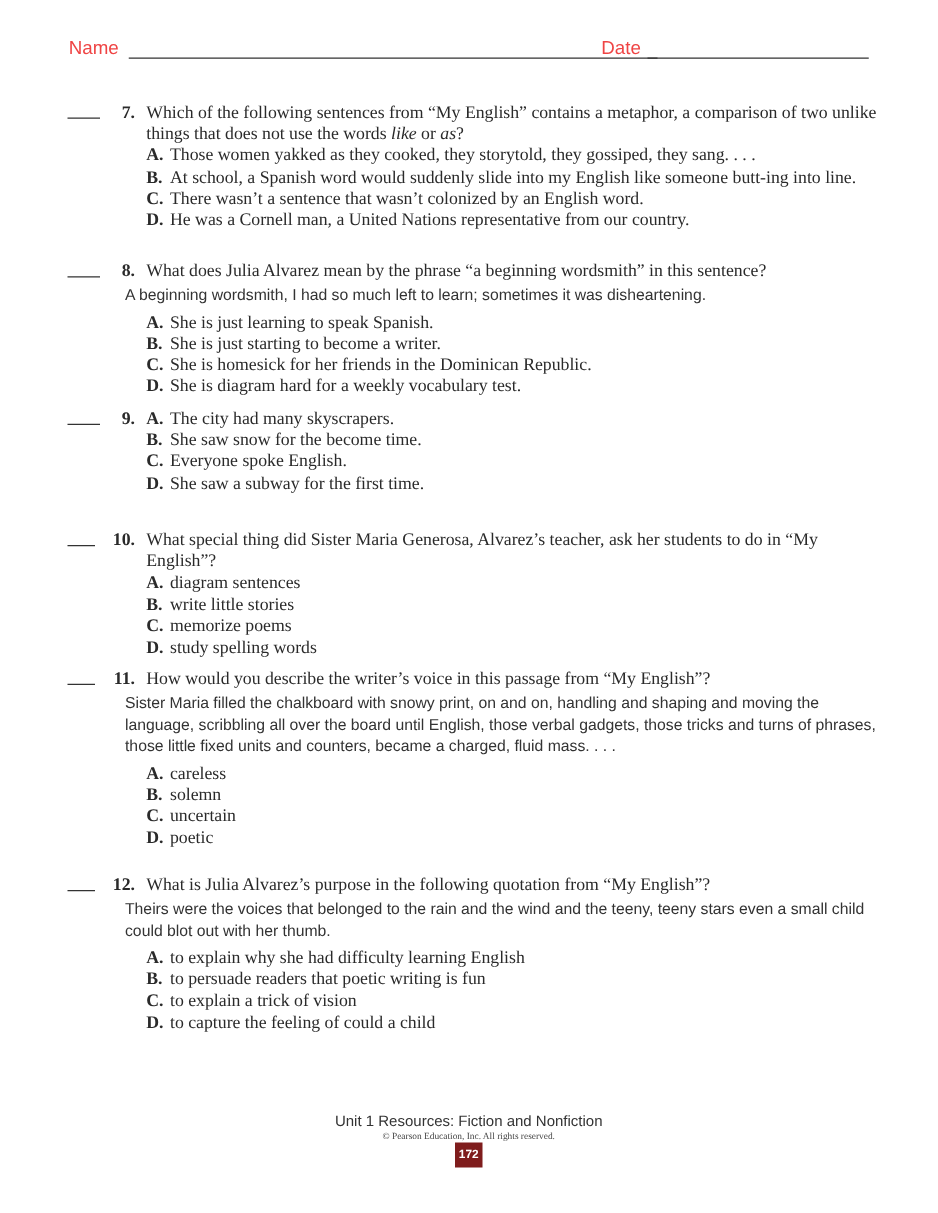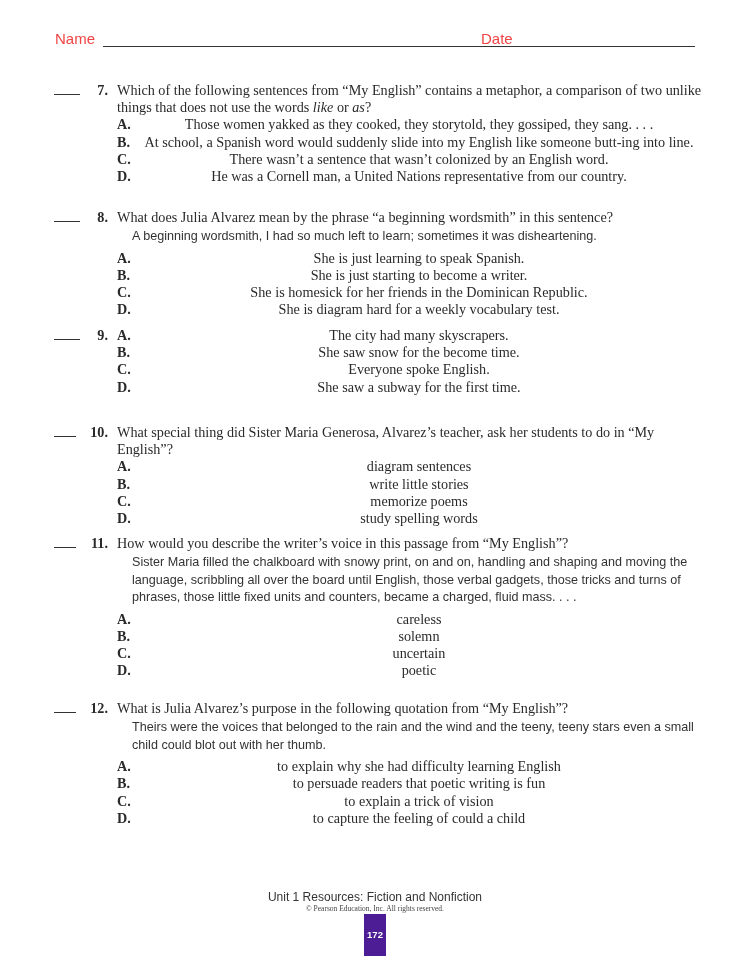--- a/index.html
+++ b/index.html
@@ -9,31 +9,31 @@
   .header .name-label { position: absolute; left: 0; top: 2px; }
   .header .name-line { position: absolute; left: 48px; top: 18px; width: 423px; border-bottom: 1px solid #333; height: 0; }
   .header .date-label { position: absolute; left: 426px; top: 2px; }
   .header .date-line { position: absolute; left: 463px; top: 18px; width: 177px; border-bottom: 1px solid #333; height: 0; }
 
   .question { position: absolute; left: 52px; width: 650px; font-family: "Liberation Serif", serif; font-size: 14.2px; line-height: 17.2px; color: #2a2a2a; }
   .question .blank { position: absolute; left: 2px; top: 12px; width: 26px; border-bottom: 1.5px solid #333; height: 0; }
   .question .blank.wide { width: 22px; }
   .question .num { position: absolute; left: 28px; width: 28px; text-align: right; font-weight: bold; }
   .question .stem { margin-left: 65px; }
-  .question .passage { margin-left: 80px; font-family: "Liberation Sans", sans-serif; font-size: 12.6px; line-height: 17.5px; color: #333; margin-top: 2px; margin-bottom: 4px; }
+  .question .passage { margin-left: 48px; font-family: "Liberation Sans", sans-serif; font-size: 12.6px; line-height: 17.5px; color: #333; margin-top: 2px; margin-bottom: 4px; }
   .question .choices { margin-left: 65px; }
   .choice { display: flex; }
   .choice .letter { font-weight: bold; width: 19px; flex-shrink: 0; }
-  .choice .text { flex: 1; text-align: center; }
+  .choice .text { flex: 1; }
   em { font-style: italic; }
 
   .footer { position: absolute; top: 891px; left: 0; width: 750px; text-align: center; }
   .footer .unit { font-family: "Liberation Sans", sans-serif; font-size: 12px; color: #333; line-height: 13px; }
   .footer .copyright { font-family: "Liberation Serif", serif; font-size: 7.5px; color: #444; line-height: 9px; }
-  .footer .page { display: inline-block; background: #4c1d95; color: #fff; font-family: "Liberation Sans", sans-serif; font-weight: bold; font-size: 9.5px; padding: 15px 3px; line-height: 12px; margin-top: 1px; }
+  .footer .page { display: inline-block; background: #7f1d1d; color: #fff; font-family: "Liberation Sans", sans-serif; font-weight: bold; font-size: 9.5px; padding: 4px 3px; line-height: 12px; margin-top: 1px; }
 </style>
 </head>
 <body>
 
 <div class="header">
   <span class="name-label">Name</span>
   <div class="name-line"></div>
   <span class="date-label">Date</span>
   <div class="date-line"></div>
 </div>

